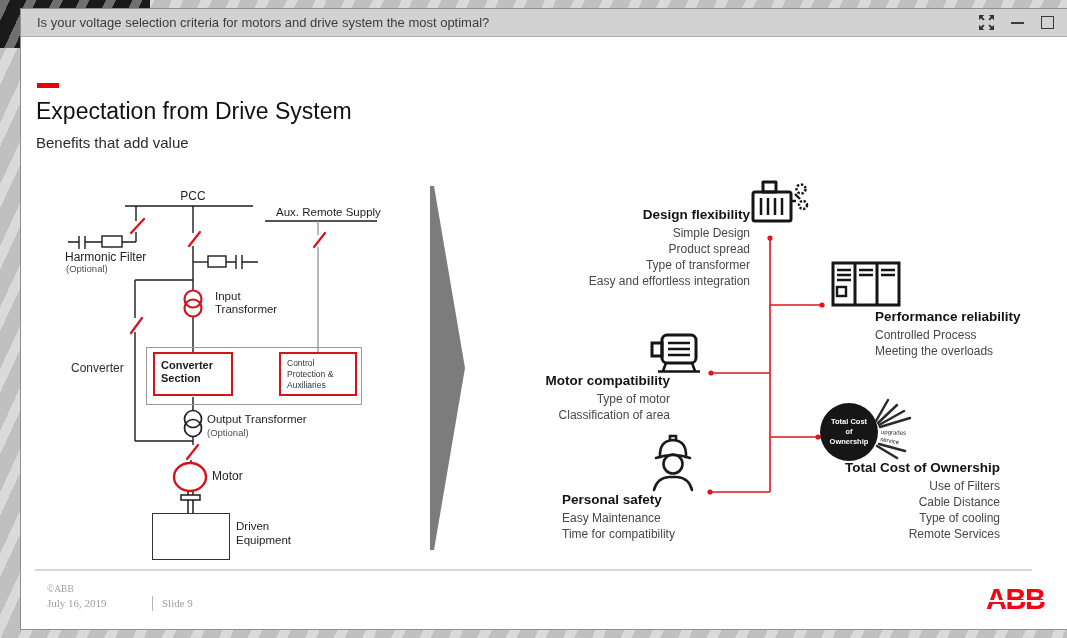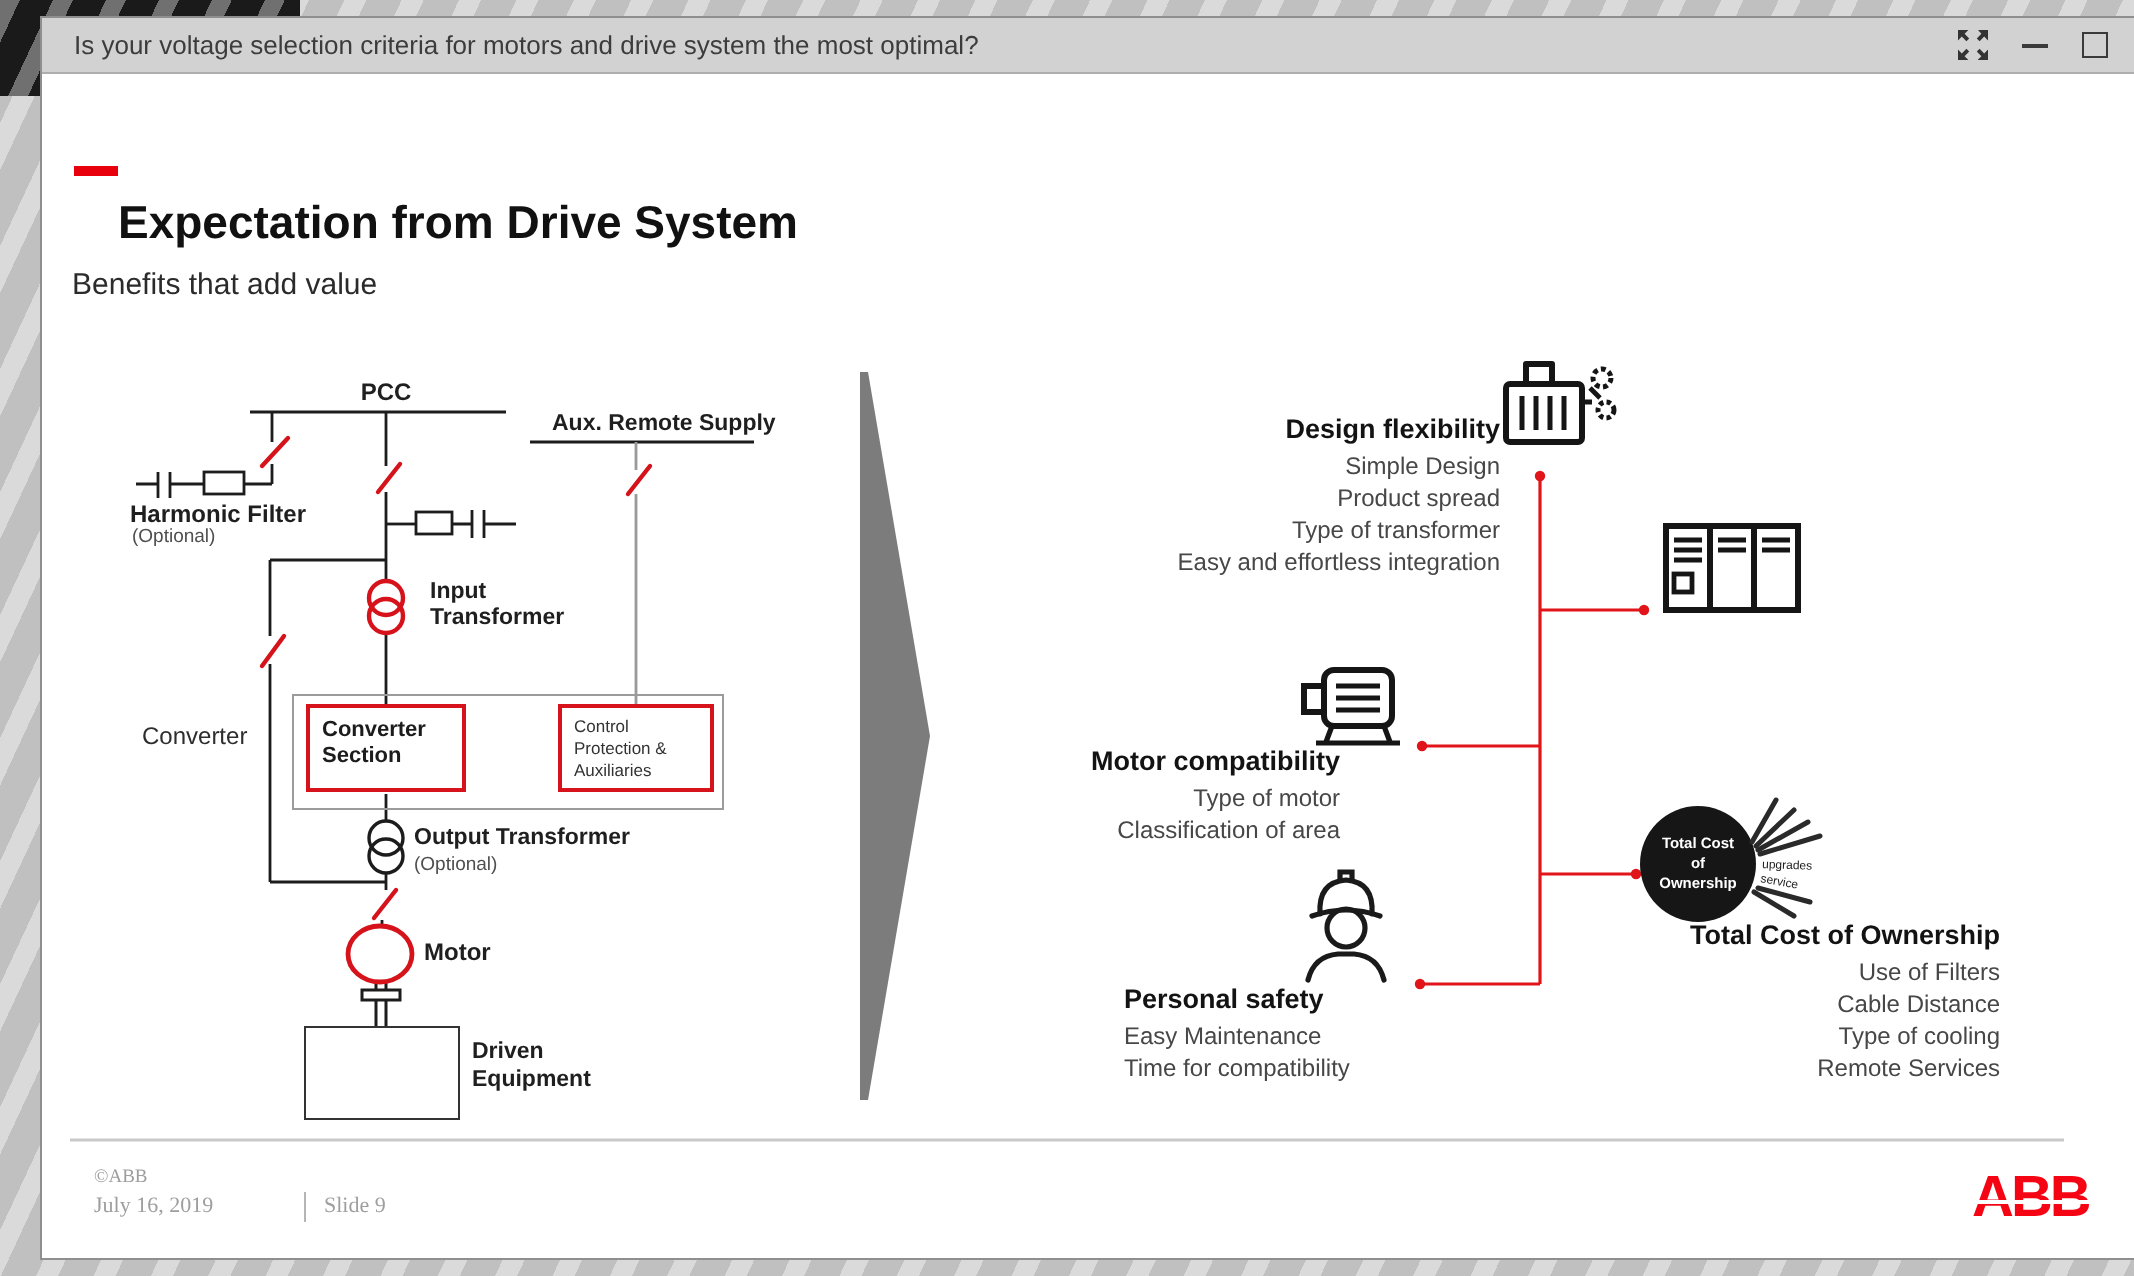--- a/index.html
+++ b/index.html
@@ -12,24 +12,24 @@
   .win{left:20px;top:8px;width:1051px;height:622px;background:#fff;
     border:1px solid #8f8f8f;box-sizing:border-box;}
   .titlebar{position:absolute;left:0;top:0;right:0;height:28px;background:#d2d2d2;
     border-bottom:1px solid #aeaeae;display:flex;align-items:center;
     justify-content:space-between;padding:0 16px;box-sizing:border-box;}
   .tb-title{font-size:13px;color:#3c3c3c;}
   .tb-controls{display:flex;align-items:center;gap:17px;}
   .tb-min{width:13px;height:2px;background:#3a3a3a;}
   .tb-max{width:11px;height:11px;border:1.6px solid #3a3a3a;}
   .dash{left:37px;top:83px;width:22px;height:4.5px;background:#e8000d;}
-  .h1{left:36px;top:98px;font-size:23px;font-weight:bold;color:#111;margin-left:23px;}
+  .h1{left:36px;top:98px;font-size:23px;font-weight:normal;color:#111;}
   .sub{left:36px;top:134px;font-size:15px;color:#2b2b2b;}
   .lbl{position:absolute;color:#1f1f1f;}
-  .b{font-weight:bold;}
+  .b{font-weight:normal;}
   .note{font-size:9.5px;color:#4f4f4f;}
   .box{position:absolute;box-sizing:border-box;background:#fff;}
   .grayframe{position:absolute;box-sizing:border-box;border:1.5px solid #9b9b9b;}
   .redbox{border:2px solid #d6121b;}
   .benefit{position:absolute;}
   .ar{text-align:right;}
   .b-head{font-size:13.5px;font-weight:bold;color:#131313;margin-bottom:3px;white-space:nowrap;}
   .b-item{font-size:12px;color:#474747;line-height:16px;white-space:nowrap;}
   .tco-badge{position:absolute;left:820px;top:403px;width:58px;height:58px;border-radius:50%;
     background:#161616;display:flex;align-items:center;justify-content:center;text-align:center;}
@@ -155,20 +155,25 @@
 
   <svg class="abs" style="left:831px;top:261px" width="72" height="46" viewBox="0 0 72 46">
     <g fill="none" stroke="#151515">
       <rect x="2" y="2" width="66" height="42" stroke-width="3"></rect>
       <path d="M24 2 V44 M46 2 V44" stroke-width="3"></path>
       <path d="M6 9 H20 M6 14 H20 M6 19 H20" stroke-width="2.4"></path>
       <rect x="6" y="26" width="9" height="9" stroke-width="2.4"></rect>
       <path d="M28 9 H42 M28 14 H42 M50 9 H64 M50 14 H64" stroke-width="2.4"></path>
     </g>
   </svg>
+  <div class="benefit" style="left:875px;top:309px">
+    <div class="b-head">Performance reliability</div>
+    <div class="b-item">Controlled Process</div>
+    <div class="b-item">Meeting the overloads</div>
+  </div>
 
   <svg class="abs" style="left:650px;top:332px" width="54" height="44" viewBox="0 0 54 44">
     <g fill="none" stroke="#151515">
       <rect x="12" y="3" width="34" height="28" rx="5" stroke-width="3"></rect>
       <path d="M18 11 H40 M18 17 H40 M18 23 H40" stroke-width="2.4"></path>
       <rect x="2" y="11" width="10" height="13" stroke-width="3"></rect>
       <path d="M16 31 L13 39 M42 31 L45 39 M8 39.5 H50" stroke-width="2.6"></path>
     </g>
   </svg>
   <div class="benefit ar" style="right:397px;top:373px">

